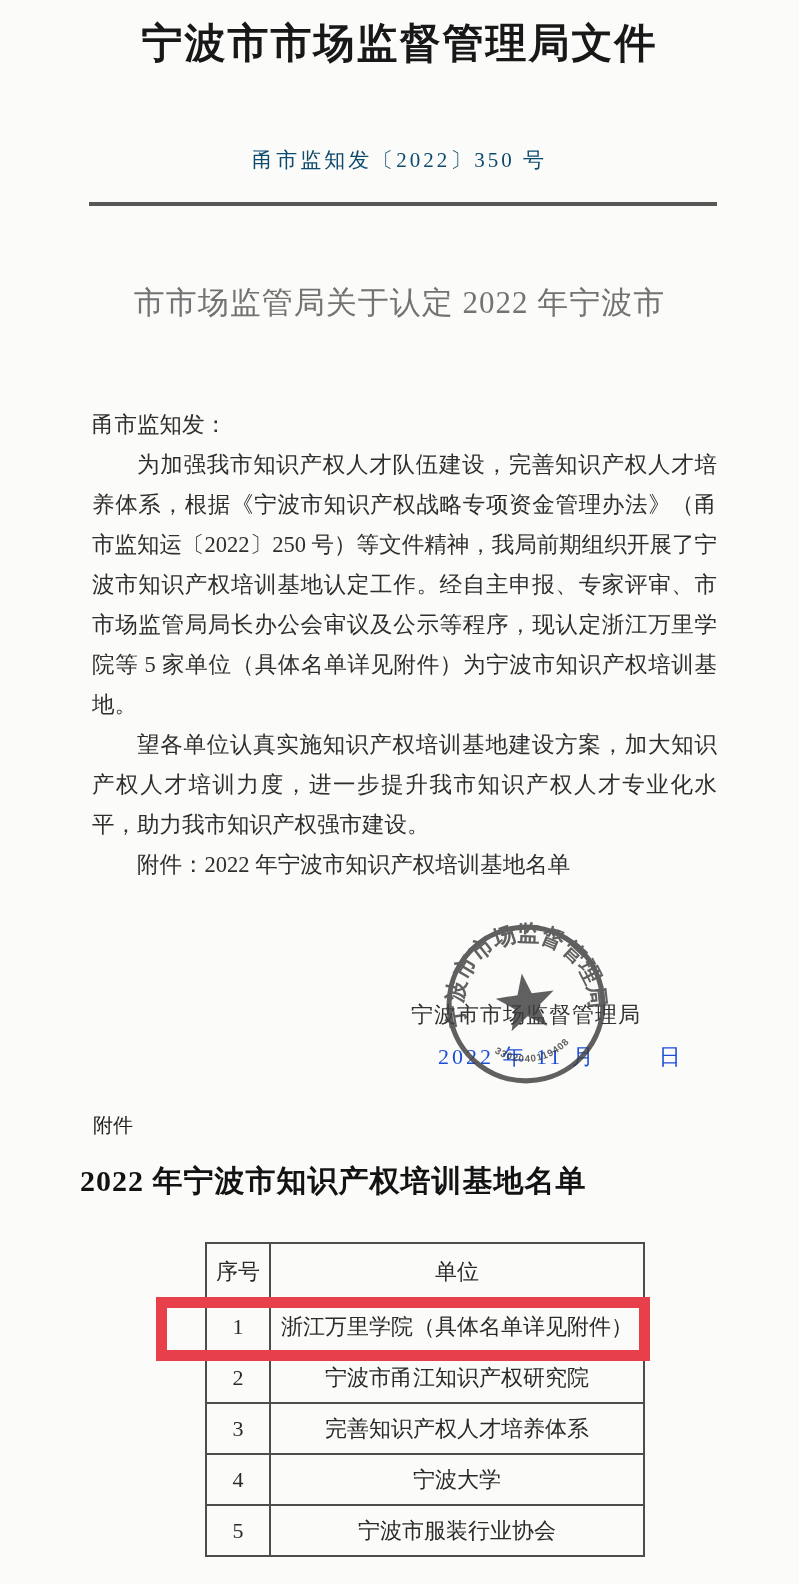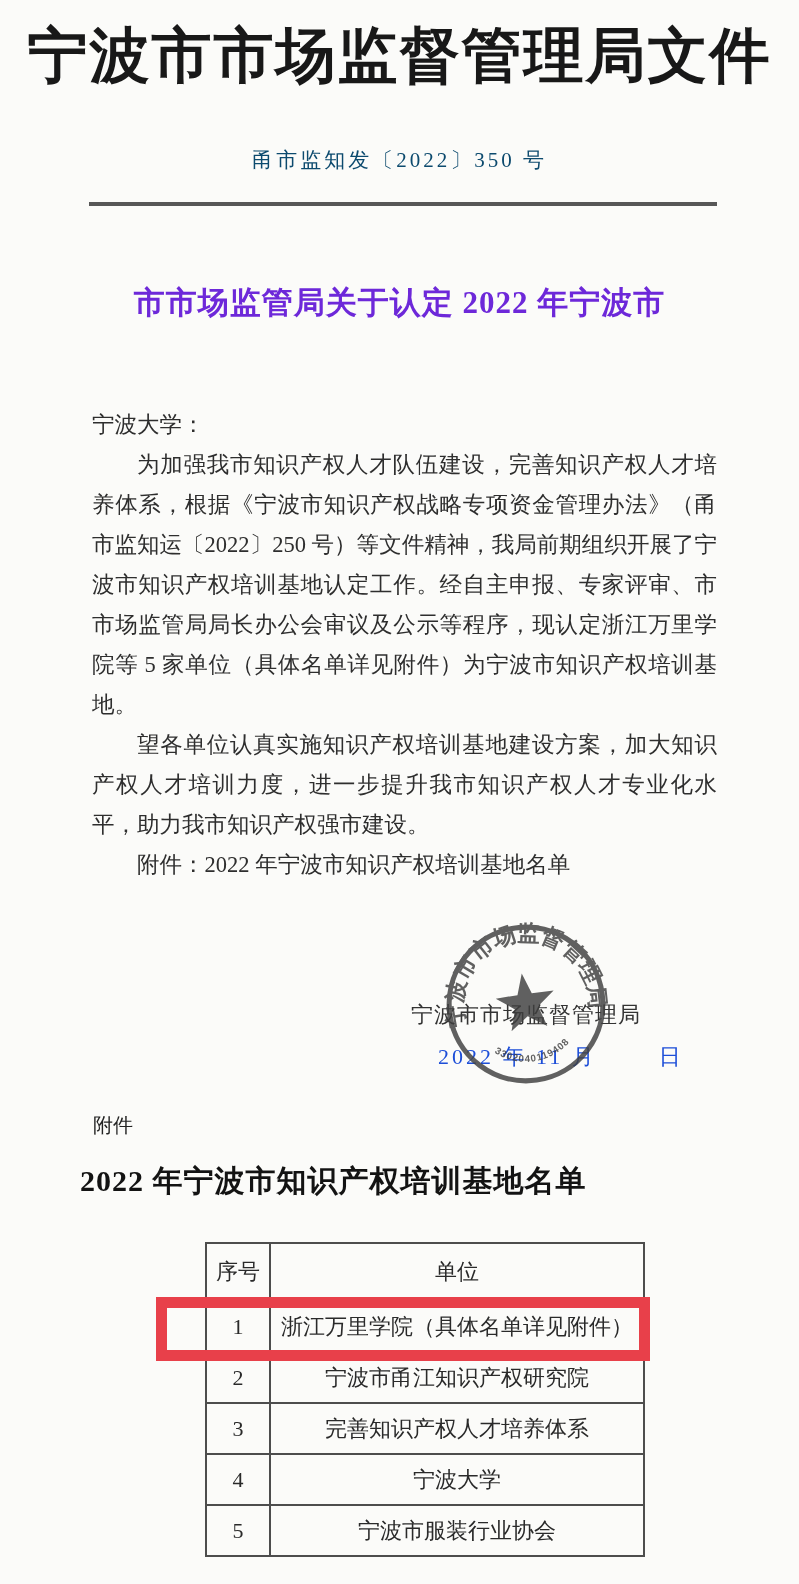--- a/index.html
+++ b/index.html
@@ -5,30 +5,30 @@
   *{box-sizing:border-box;}
   html,body{margin:0;padding:0;background:#e9e9e9;}
   .page{
     position:relative;width:799px;height:1584px;margin:0 auto;
     background:#fbfbf9;color:#202020;overflow:hidden;
     font-family:"Liberation Serif","DejaVu Serif",serif;
   }
   .abs{position:absolute;}
   .org-title{
     top:16px;left:0;width:100%;text-align:center;
-    font-size:60px;font-weight:bold;letter-spacing:2px;color:#181818;
+    font-size:41px;font-weight:bold;letter-spacing:2px;color:#181818;
   }
   .doc-number{
     top:146px;left:0;width:100%;text-align:center;
     font-size:21px;letter-spacing:3px;color:#0c4a6e;
   }
   .rule{top:202px;left:89px;width:628px;height:4px;background:#575757;}
   .doc-title{
     top:281px;left:0;width:100%;text-align:center;
-    font-size:31px;line-height:43px;font-weight:bold;color:#6d28d9;letter-spacing:1px;
+    font-size:31px;line-height:43px;font-weight:normal;color:#737373;letter-spacing:1px;
   }
   .body-text{
     top:405px;left:92px;width:625px;
     font-size:22.5px;line-height:40px;text-align:justify;color:#2e2e2e;
   }
   .body-text p{margin:0;}
   .para{text-indent:2em;}
   .attachment-ref{margin-top:36px;text-indent:2em;}
   .sign-org{
     top:1000px;left:404px;width:244px;text-align:center;
@@ -68,21 +68,21 @@
 
   <div class="abs doc-number">甬市监知发〔2022〕350 号</div>
 
   <div class="abs rule"></div>
 
   <div class="abs doc-title">
     <div>市市场监管局关于认定 2022 年宁波市</div>
   </div>
 
   <div class="abs body-text">
-    <p>宁波大学：</p>
+    <p>甬市监知发：</p>
     <p class="para">为加强我市知识产权人才队伍建设，完善知识产权人才培养体系，根据《宁波市知识产权战略专项资金管理办法》（甬市监知运〔2022〕250 号）等文件精神，我局前期组织开展了宁波市知识产权培训基地认定工作。经自主申报、专家评审、市市场监管局局长办公会审议及公示等程序，现认定浙江万里学院等 5 家单位（具体名单详见附件）为宁波市知识产权培训基地。</p>
     <p class="para">望各单位认真实施知识产权培训基地建设方案，加大知识产权人才培训力度，进一步提升我市知识产权人才专业化水平，助力我市知识产权强市建设。</p>
     <p class="attachment-ref">附件：2022 年宁波市知识产权培训基地名单</p>
   </div>
 
   <div class="abs sign-org">宁波市市场监督管理局</div>
 
   <div class="abs sign-date"><span>2022 年 11 月</span><span class="date-gap"></span><span>日</span></div>
 
   <svg class="abs seal" viewBox="0 0 164 164" xmlns="http://www.w3.org/2000/svg">

